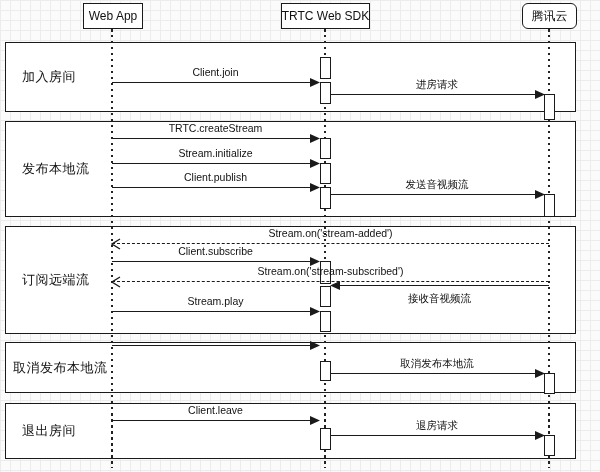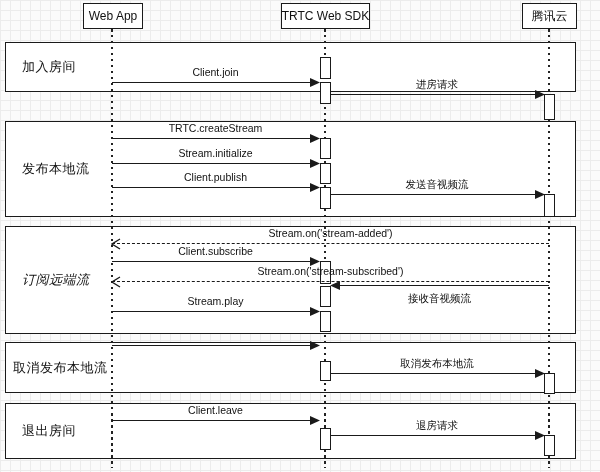--- a/index.html
+++ b/index.html
@@ -50,28 +50,28 @@
   .ah{position:absolute;}
   .ah-r{right:-1px;top:-5px;}
   .ah-l{left:-1px;top:-5px;}
   .ah-open{left:-1px;top:-6px;}
 </style>
 </head>
 <body>
 
 <div id="canvas">
 
-  <div class="frame" style="top:42px;height:50px;">
+  <div class="frame" style="top:42px;height:70px;">
     <span class="frame-label" style="left:16px;">加入房间</span>
   </div>
   <div class="frame" style="top:121px;height:96px;">
     <span class="frame-label" style="left:16px;">发布本地流</span>
   </div>
   <div class="frame" style="top:226px;height:108px;">
-    <span class="frame-label" style="left:16px;font-style:italic;">订阅远端流</span>
+    <span class="frame-label" style="left:16px;">订阅远端流</span>
   </div>
   <div class="frame" style="top:342px;height:51px;">
     <span class="frame-label" style="left:7px;">取消发布本地流</span>
   </div>
   <div class="frame" style="top:403px;height:56px;">
     <span class="frame-label" style="left:16px;">退出房间</span>
   </div>
 
   <div class="lifeline" style="left:111px;"></div>
   <div class="lifeline" style="left:324px;"></div>
@@ -212,17 +212,17 @@
         </svg>
       </div>
   </div>
 
   <div class="actor" style="left:83px;width:60px;">
     <span>Web App</span>
   </div>
   <div class="actor" style="left:281px;width:89px;">
     <span>TRTC Web SDK</span>
   </div>
-  <div class="actor" style="left:522px;width:55px;">
+  <div class="actor" style="left:522px;width:55px;border-radius:6px;">
     <span>腾讯云</span>
   </div>
 
 </div>
 
 </body></html>

